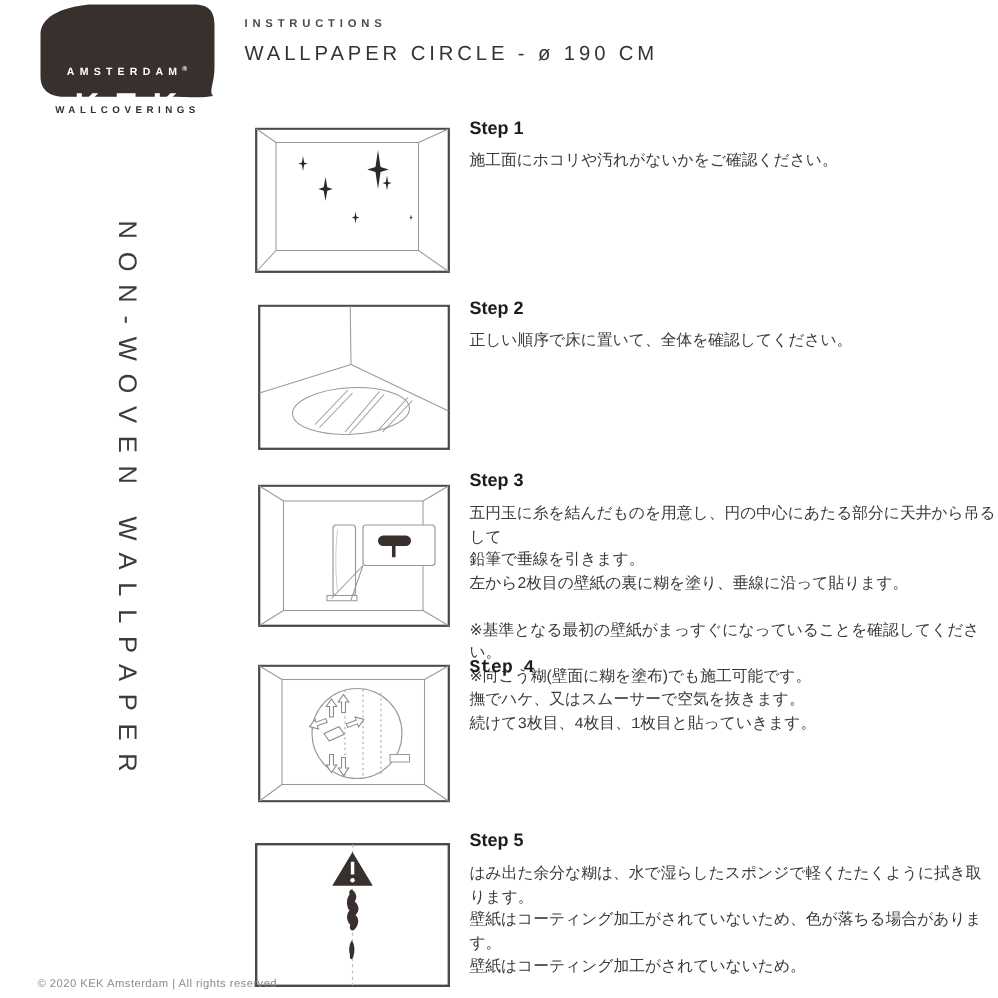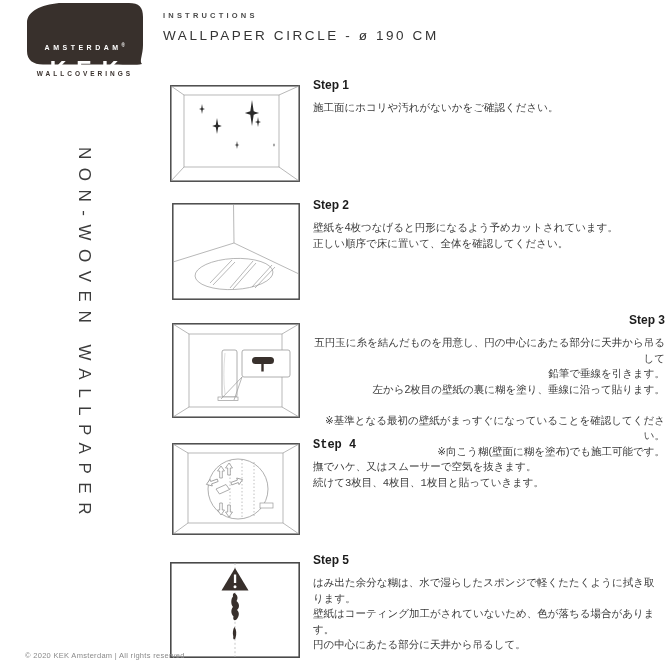--- a/index.html
+++ b/index.html
@@ -159,44 +159,43 @@
     </g>
   </svg>
 
   <div class="step-text" style="top:78px;">
     <div class="step-heading">Step 1</div>
     <div class="step-line">施工面にホコリや汚れがないかをご確認ください。</div>
   </div>
 
   <div class="step-text" style="top:198px;">
     <div class="step-heading">Step 2</div>
-    <div class="step-line">壁紙を4枚つなげると円形になるよう予めカットされています。</div>
     <div class="step-line">正しい順序で床に置いて、全体を確認してください。</div>
   </div>
 
-  <div class="step-text" style="top:313px;text-align:right;">
+  <div class="step-text" style="top:313px;">
     <div class="step-heading">Step 3</div>
     <div class="step-line">五円玉に糸を結んだものを用意し、円の中心にあたる部分に天井から吊るして</div>
     <div class="step-line">鉛筆で垂線を引きます。</div>
     <div class="step-line">左から2枚目の壁紙の裏に糊を塗り、垂線に沿って貼ります。</div>
     <div class="step-line"></div>
     <div class="step-line">※基準となる最初の壁紙がまっすぐになっていることを確認してください。</div>
     <div class="step-line">※向こう糊(壁面に糊を塗布)でも施工可能です。</div>
   </div>
 
   <div class="step-text" style="top:438px;font-family:Liberation Mono, monospace;">
     <div class="step-heading">Step 4</div>
     <div class="step-line">撫でハケ、又はスムーサーで空気を抜きます。</div>
     <div class="step-line">続けて3枚目、4枚目、1枚目と貼っていきます。</div>
   </div>
 
   <div class="step-text" style="top:553px;">
     <div class="step-heading">Step 5</div>
     <div class="step-line">はみ出た余分な糊は、水で湿らしたスポンジで軽くたたくように拭き取ります。</div>
     <div class="step-line">壁紙はコーティング加工がされていないため、色が落ちる場合があります。</div>
-    <div class="step-line">円の中心にあたる部分に天井から吊るして。</div>
+    <div class="step-line">壁紙はコーティング加工がされていないため。</div>
     <div class="step-line"></div>
 
   </div>
 
   <div class="footer">© 2020 KEK Amsterdam | All rights reserved</div>
 
 </div>
 
 </body></html>

